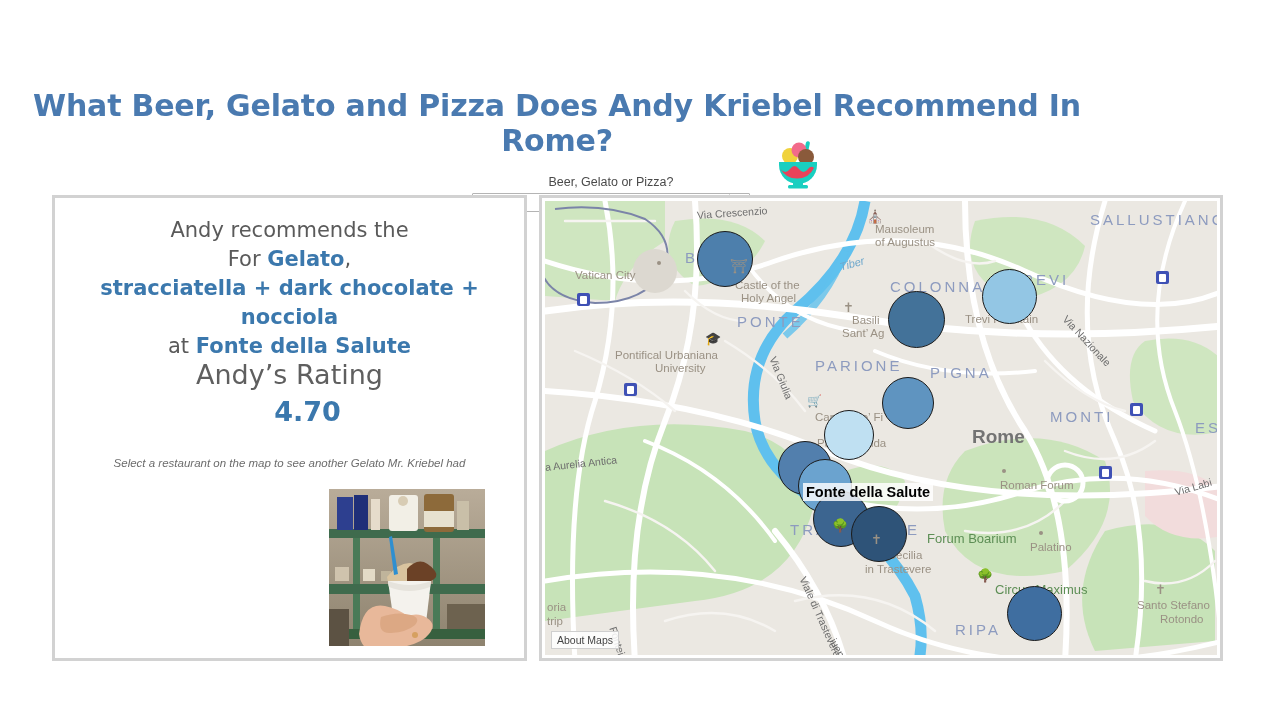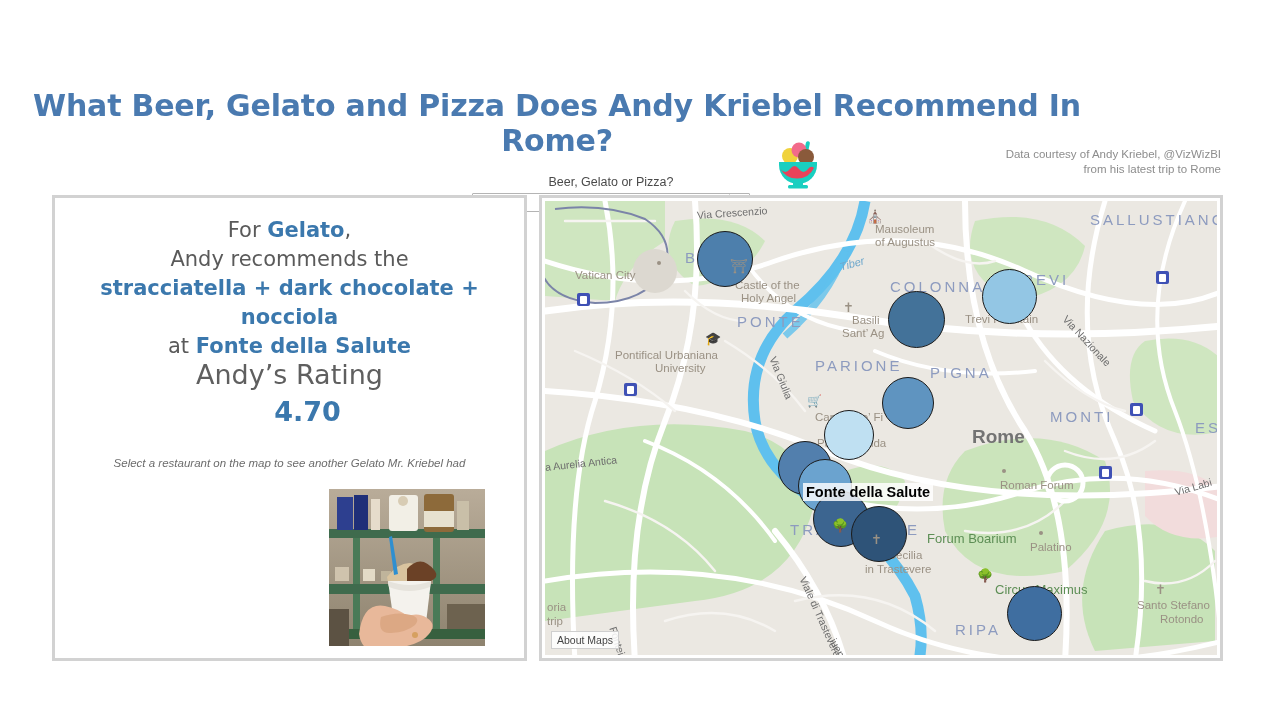--- a/index.html
+++ b/index.html
@@ -160,32 +160,28 @@
       <circle cx="20" cy="19" r="8" fill="#f0d23c"></circle>
       <circle cx="29" cy="13" r="7.5" fill="#f26b8a"></circle>
       <circle cx="36" cy="20" r="8" fill="#8a5a3b"></circle>
       <path d="M9 25 h38 v3 a19 19 0 0 1 -38 0 z" fill="#19cfc0"></path>
       <path d="M10.5 32 q5 6 9.5 0 q4.5 -6 9 0 q4.5 6 9 0 q3 -4 6 -1 a19 19 0 0 1 -33.5 1 z" fill="#e8425a"></path>
       <rect x="23" y="44" width="10" height="5" fill="#19cfc0"></rect>
       <rect x="18" y="48" width="20" height="3.5" rx="1.5" fill="#19cfc0"></rect>
     </svg>
   </div>
 
-  <div class="credit">
-    <div>Data courtesy of Andy Kriebel, @VizWizBI</div>
-    <div>from his latest trip to Rome</div>
-  </div>
 
   <div class="panel left-panel">
 
     <div class="rec-text">
+      <div>Andy recommends the</div>
       <div>
         <span>For </span><span class="hl">Gelato</span><span>,</span>
       </div>
-      <div>Andy recommends the</div>
       <div class="hl">stracciatella + dark chocolate + nocciola</div>
       <div>
         <span>at </span><span class="hl">Fonte della Salute</span>
       </div>
     </div>
 
     <div class="rating-label">Andy’s Rating</div>
     <div class="rating-value">4.70</div>
     <div class="hint">Select a restaurant on the map to see another Gelato Mr. Kriebel had</div>
 

